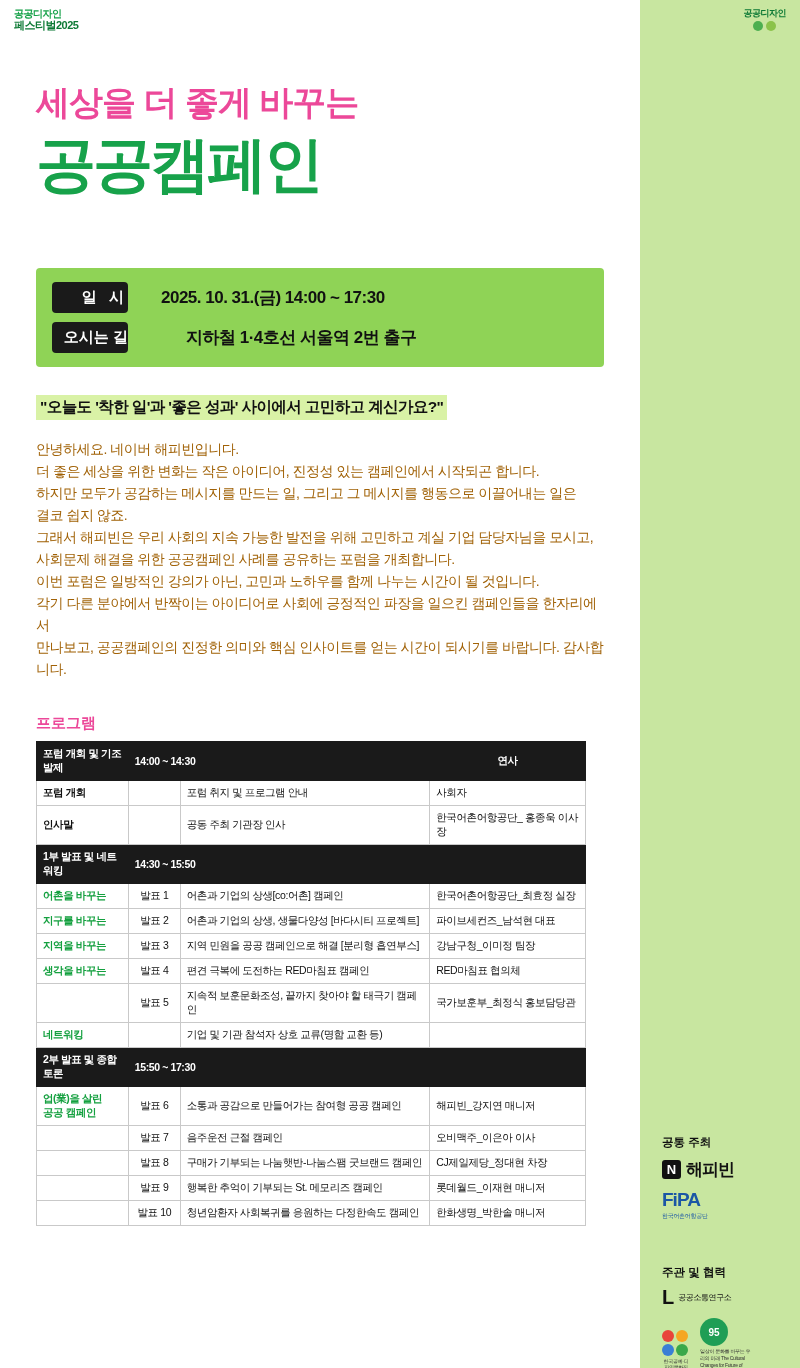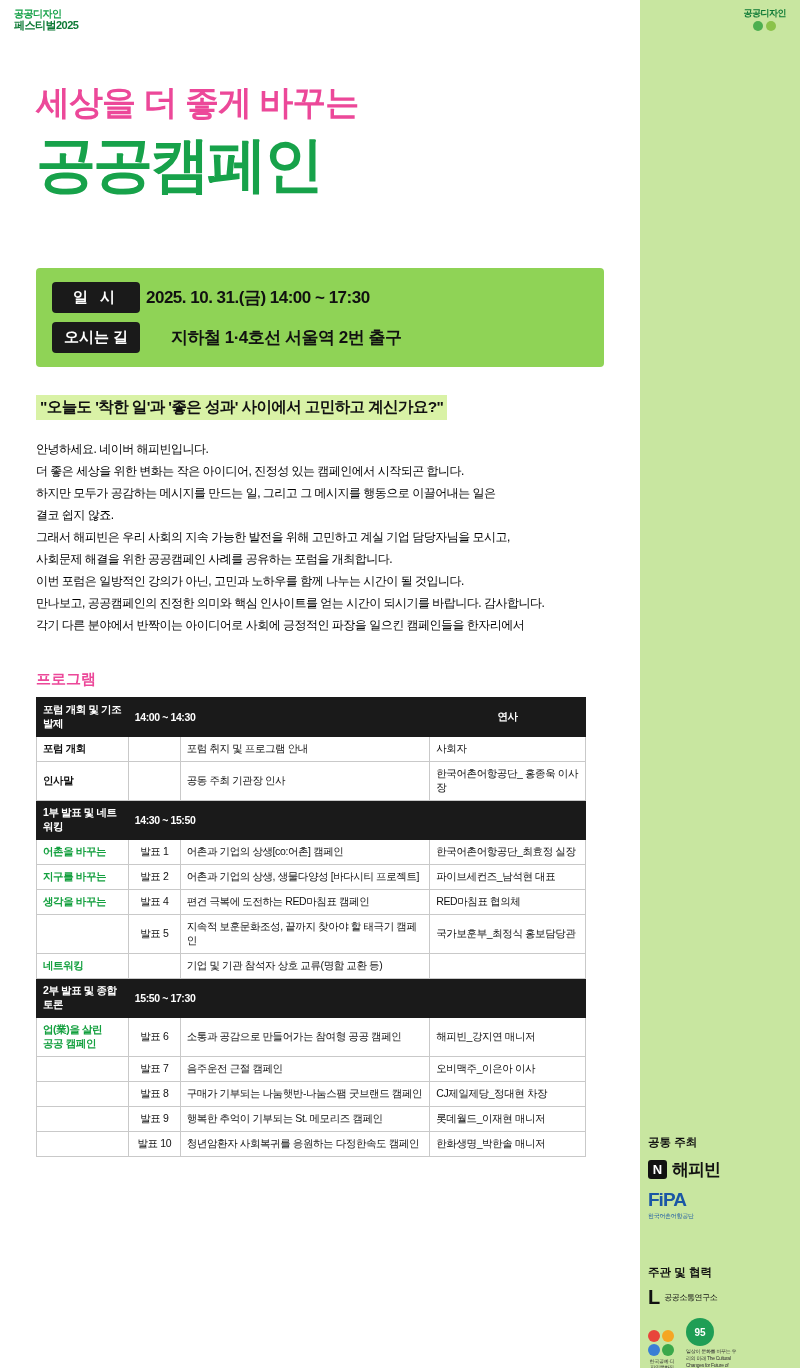--- a/index.html
+++ b/index.html
@@ -29,45 +29,45 @@
   
   .hero { padding: 80px 0 0 36px; }
   .hero h2 { margin:0; font-size:34px; font-weight:bold; color:#ec4899; letter-spacing:-1px; }
   .hero h1 { margin:6px 0 0 0; font-size:60px; font-weight:bold; color:#17a24a; letter-spacing:-3px; line-height:1.1;}
 
   
   .infobox { margin:70px 0 0 36px; width:568px; background:#8fd356; border-radius:4px; padding:14px 16px; }
   .inforow { display:flex; align-items:center; margin-bottom:9px; }
   .inforow:last-child { margin-bottom:0;gap:25px; }
   .tag { background:#1a1a1a; color:#fff; font-size:15px; font-weight:bold; border-radius:4px;
-         width:88px; text-align:center; padding:6px 0; letter-spacing:4px; margin-right:6px; }
+         width:76px; text-align:right; padding:6px 0; letter-spacing:4px; margin-right:33px; }
   .tag.wide { letter-spacing:0px; }
   .infoval { font-size:17px; color:#111; font-weight:bold; letter-spacing:-0.5px;}
 
   
   .quote { margin:28px 0 0 36px; font-size:15.5px; font-weight:bold; color:#111;
            background:#d9f2a6; display:inline-block; padding:2px 4px; letter-spacing:-0.6px;}
-  .body-text { margin:18px 0 8px 36px; width:572px; font-size:12px; color:#000000; line-height:22px; letter-spacing:-0.5px;}
+  .body-text { margin:18px 0 8px 36px; width:572px; font-size:14px; color:#a16207; line-height:22px; letter-spacing:-0.5px;}
   .body-text p { margin:0; }
 
   
   .prog-title { margin:34px 0 8px 36px; font-size:15px; font-weight:bold; color:#ec4899; }
   table.prog { margin-left:36px; width:550px; border-collapse:collapse; font-size:10.5px; color:#111; letter-spacing:-0.4px;border-radius:25px;}
   table.prog td { border:1px solid #c9c9c9; padding:5px 6px; vertical-align:middle; height:22px;}
   tr.sec td { background:#1a1a1a; color:#fff; font-weight:bold; border:1px solid #1a1a1a; }
   td.c1 { width:92px; font-weight:bold; }
   td.c2 { width:52px; text-align:center; }
   td.c3 { width:250px; }
   td.c4 { width:156px; }
   td.green { color:#14a03f; font-weight:bold; }
   td.center { text-align:center; }
   .sec-time { padding-left:14px; }
 
   
-  .rail-block { position:absolute; left:8px; width:132px; }
+  .rail-block { position:absolute; left:22px; width:132px; }
   .rail-label { font-size:11.5px; font-weight:bold; color:#111; margin-bottom:8px; }
   .rail-host { top:1135px; }
   .rail-org { top:1265px; }
   .logo-happybean { display:flex; align-items:center; gap:5px; margin-bottom:8px;}
   .logo-happybean .n { width:19px; height:19px; background:#111; color:#fff; font-weight:bold;
       font-size:13px; display:flex; align-items:center; justify-content:center; border-radius:3px;}
   .logo-happybean .txt { font-size:17px; font-weight:bold; color:#111; letter-spacing:-1px;}
   .logo-fipa .f { font-size:19px; font-weight:bold; color:#1b57a5; letter-spacing:-1px; }
   .logo-fipa .sub { font-size:6px; color:#1b57a5; letter-spacing:-0.3px; margin-top:1px;}
   .logo-pcri { display:flex; align-items:center; gap:4px; }
@@ -114,22 +114,22 @@
     <div class="quote">"오늘도 '착한 일'과 '좋은 성과' 사이에서 고민하고 계신가요?"</div>
 
     <div class="body-text">
         <p>안녕하세요. 네이버 해피빈입니다.</p>
         <p>더 좋은 세상을 위한 변화는 작은 아이디어, 진정성 있는 캠페인에서 시작되곤 합니다.</p>
         <p>하지만 모두가 공감하는 메시지를 만드는 일, 그리고 그 메시지를 행동으로 이끌어내는 일은</p>
         <p>결코 쉽지 않죠.</p>
         <p>그래서 해피빈은 우리 사회의 지속 가능한 발전을 위해 고민하고 계실 기업 담당자님을 모시고,</p>
         <p>사회문제 해결을 위한 공공캠페인 사례를 공유하는 포럼을 개최합니다.</p>
         <p>이번 포럼은 일방적인 강의가 아닌, 고민과 노하우를 함께 나누는 시간이 될 것입니다.</p>
+        <p>각기 다른 분야에서 반짝이는 아이디어로 사회에 긍정적인 파장을 일으킨 캠페인들을 한자리에서</p>
         <p>만나보고, 공공캠페인의 진정한 의미와 핵심 인사이트를 얻는 시간이 되시기를 바랍니다. 감사합니다.</p>
-        <p>각기 다른 분야에서 반짝이는 아이디어로 사회에 긍정적인 파장을 일으킨 캠페인들을 한자리에서</p>
       </div>
 
     <div class="prog-title">프로그램</div>
     <table class="prog">
       <tbody>
           <tr class="sec">
             <td>포럼 개회 및 기조발제</td>
             <td colspan="2" class="sec-time">14:00 ~ 14:30</td>
             <td class="center">연사</td>
           </tr>
@@ -154,20 +154,26 @@
             <td class="c1 green">어촌을 바꾸는</td>
             <td class="c2">발표 1</td>
             <td class="c3">어촌과 기업의 상생[co:어촌] 캠페인</td>
             <td class="c4">한국어촌어항공단_최효정 실장</td>
           </tr>
           <tr>
             <td class="c1 green">지구를 바꾸는</td>
             <td class="c2">발표 2</td>
             <td class="c3">어촌과 기업의 상생, 생물다양성 [바다시티 프로젝트]</td>
             <td class="c4">파이브세컨즈_남석현 대표</td>
+          </tr>
+          <tr>
+            <td class="c1 green">지역을 바꾸는</td>
+            <td class="c2">발표 3</td>
+            <td class="c3">지역 민원을 공공 캠페인으로 해결 [분리형 흡연부스]</td>
+            <td class="c4">강남구청_이미정 팀장</td>
           </tr>
           <tr>
             <td class="c1 green">생각을 바꾸는</td>
             <td class="c2">발표 4</td>
             <td class="c3">편견 극복에 도전하는 RED마침표 캠페인</td>
             <td class="c4">RED마침표 협의체</td>
           </tr>
           <tr>
             <td class="c1"></td>
             <td class="c2">발표 5</td>

